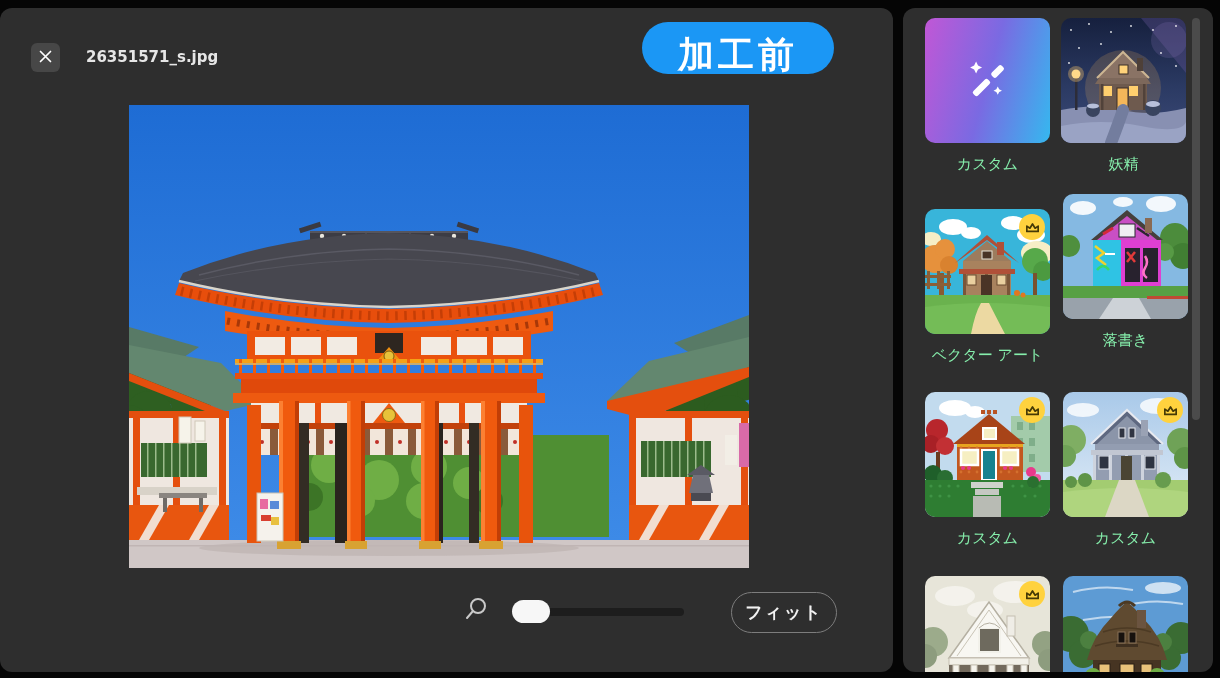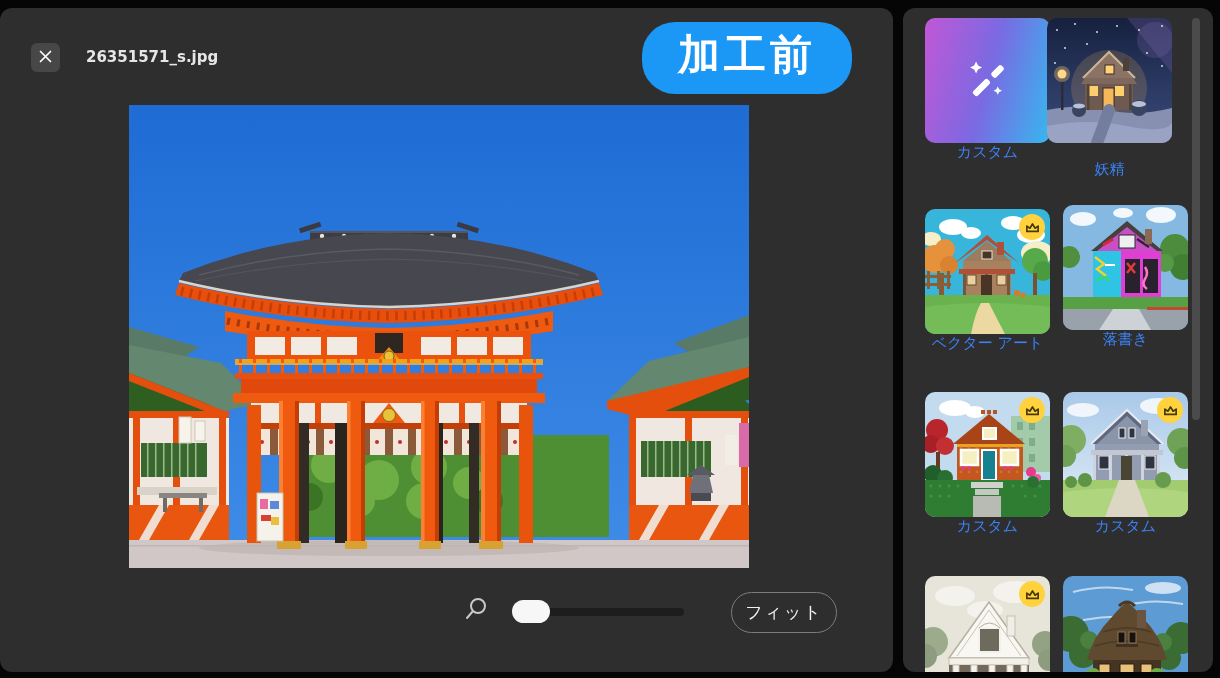--- a/index.html
+++ b/index.html
@@ -9,41 +9,41 @@
 
   .panel { position:absolute; top:8px; height:664px; background:#2e2e2e; border-radius:12px; overflow:hidden; }
   #left-panel  { left:0;  width:893px; }
   #right-panel { left:903px; width:310px; }
 
   
   .close-btn { position:absolute; left:31px; top:35px; width:29px; height:29px;
                background:#474747; border-radius:6px; display:flex; align-items:center; justify-content:center; cursor:pointer; }
   .filename { position:absolute; left:86px; top:35px; height:29px; line-height:29px;
               color:#e6e6e6; font-size:15px;font-weight:bold; }
-  .badge { position:absolute; left:642px; top:14px; height:72px; line-height:65px;
-           padding:0 36px; border-radius:33px; color:#fff; font-size:42px; font-weight:700;
+  .badge { position:absolute; left:642px; top:14px; height:52px; line-height:65px;
+           padding:0 36px; border-radius:33px; color:#fff; font-size:36px; font-weight:700;
            letter-spacing:4px; white-space:nowrap; }
   .photo { position:absolute; left:129px; top:97px; width:620px; height:463px; overflow:hidden; }
   .photo svg { display:block; }
 
-  .controls { position:absolute; left:0; top:584px; width:909px; height:44px; }
+  .controls { position:absolute; left:0; top:584px; width:909px; height:44px;font-weight:bold; }
   .mag { position:absolute; left:462px; top:3px; width:28px; height:28px; }
   .slider-track { position:absolute; left:512px; top:16px; width:172px; height:8px;
                   background:#1d1d1d; border-radius:4px; cursor:pointer; }
   .slider-thumb { position:absolute; top:-8px; width:38px; height:23px; background:#f7f7f7;
                   border-radius:12px; cursor:pointer; }
   .fit-btn { position:absolute; left:731px; top:0; width:106px; height:41px; border-radius:21px;
              border:1px solid #7d7d7d; background:transparent; color:#f2f2f2; font-size:17px;
              display:flex; align-items:center; justify-content:center; letter-spacing:2px; cursor:pointer; }
 
   
   .thumb-cell { position:absolute; width:125px; display:flex; flex-direction:column; align-items:center; cursor:pointer; }
   .thumb { position:relative; width:125px; height:125px; border-radius:10px; overflow:hidden; }
   .thumb svg { display:block; }
-  .thumb-label { font-size:15px; color:#3b82f6; white-space:nowrap; }
+  .thumb-label { margin-top:12px; font-size:15px; color:#86efac; white-space:nowrap; }
   .crown { position:absolute; top:5px; right:5px; width:26px; height:26px; border-radius:50%;
            display:flex; align-items:center; justify-content:center; }
   .grad-custom { width:125px; height:125px; display:flex; align-items:center; justify-content:center;
                  background:linear-gradient(105deg,#c157d6 0%,#7a6ae2 50%,#35b8ef 100%); }
   .scrollbar-thumb { position:absolute; left:289px; top:10px; width:8px; height:402px;
                      background:#4b4b4b; border-radius:4px; cursor:pointer; }
 </style>
 </head>
 <body>
 
@@ -347,21 +347,21 @@
               <path d="M13 6 l1.8 3.7 3.7 1.8 -3.7 1.8 -1.8 3.7 -1.8 -3.7 -3.7 -1.8 3.7 -1.8 z"></path>
               <path d="M33 29 l1.3 2.6 2.6 1.3 -2.6 1.3 -1.3 2.6 -1.3 -2.6 -2.6 -1.3 2.6 -1.3 z"></path>
             </svg>
           </span>
         </div>
 
       </div>
       <div class="thumb-label">カスタム</div>
     </div>
 
-    <div class="thumb-cell" style="left:144px; top:10px;gap:17px;">
+    <div class="thumb-cell" style="left:158px; top:10px;">
       <div class="thumb">
         <svg width="125" height="125" viewBox="0 0 125 125">
           <defs>
               <linearGradient id="nsky" x1="0" y1="0" x2="0" y2="1">
             <stop offset="0" stop-color="#16203e"></stop>
                 <stop offset="0.55" stop-color="#2b3a63"></stop>
                 <stop offset="1" stop-color="#3c4a78"></stop>
               </linearGradient>
             </defs>
           <rect width="125" height="125" fill="url(#nsky)"></rect>
@@ -460,21 +460,21 @@
         </svg>
         <div class="crown" style="background-color: rgb(255, 210, 62);">
           <svg width="17" height="15" viewBox="0 0 24 20">
               <path d="M4 15.5 V8 l4.3 3 3.7-6 3.7 6 4.3-3 v7.5 z" fill="none" stroke="#463a06" stroke-width="2.4" stroke-linejoin="round"></path>
             </svg>
         </div>
       </div>
       <div class="thumb-label">ベクター アート</div>
     </div>
 
-    <div class="thumb-cell" style="left:160px; top:197px;">
+    <div class="thumb-cell" style="left:160px; top:186px;">
       <div class="thumb">
         <svg width="125" height="125" viewBox="0 0 125 125">
           <rect width="125" height="125" fill="#85b9e2"></rect>
           <g fill="#ffffff" opacity="0.9">
               <ellipse cx="20" cy="14" rx="13" ry="7"></ellipse>
               <ellipse cx="98" cy="10" rx="15" ry="8"></ellipse>
               <ellipse cx="60" cy="8" rx="10" ry="5"></ellipse>
             </g>
           <circle cx="112" cy="44" r="15" fill="#4c8c3c"></circle>
             <circle cx="120" cy="62" r="13" fill="#417f33"></circle>

